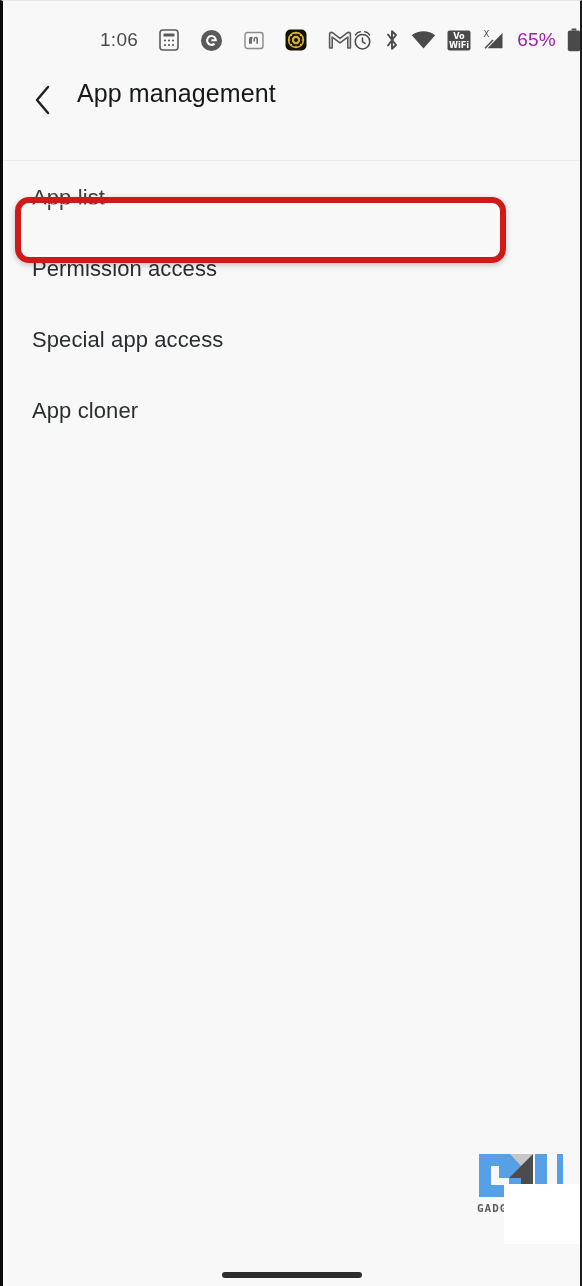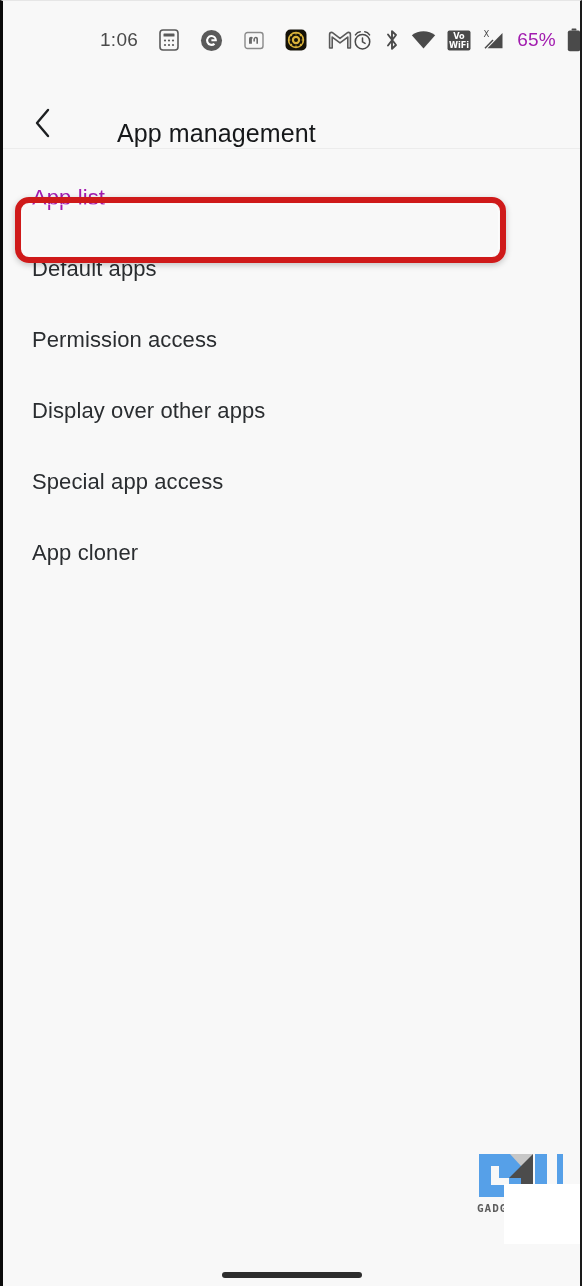--- a/index.html
+++ b/index.html
@@ -58,28 +58,27 @@
     font-size: 19px;
     color: #a21caf;
     letter-spacing: 0.2px;
   }
   .sb-icon { display: flex; align-items: center; justify-content: flex-end; }
 
   
   #header {
     position: absolute;
     left: 0; right: 0;
-    top: 66px;
+    top: 78px;
     height: 82px;
     background: #f8f8f8;
     display: flex;
-    align-items: flex-end;
+    align-items: flex-start;
     border-bottom: 1px solid #ececec;
     box-sizing: border-box;
-    gap: 40px;
   }
   #back-button {
     width: 46px;
     height: 46px;
     margin-left: 17px;
     display: flex;
     align-items: center;
     justify-content: center;
     cursor: pointer;
   }
@@ -108,21 +107,21 @@
     cursor: pointer;
     position: relative;
   }
   .list-item .label {
     font-size: 22px;
     color: #2a2d30;
     letter-spacing: 0.1px;
     font-weight: 400;
   }
   .list-item.highlighted .label {
-    color: #a21caf;
+    color: #404040;
   }
 
   
   #highlight-box {
     position: absolute;
     left: 12px;
     top: 196px;
     width: 491px;
     height: 66px;
     border: 6px solid #cf1a1a;
@@ -312,32 +311,26 @@
     </div>
     <div id="page-title">App management</div>
   </div>
 
   <div id="settings-list">
 
     <div class="list-item highlighted">
       <span class="label">App list</span>
     </div>
 
-    <div class="list-item">
-      <span class="label">Default apps</span>
-    </div>
 
     <div class="list-item">
       <span class="label">Permission access</span>
     </div>
 
 
-    <div class="list-item">
-      <span class="label">Display over other apps</span>
-    </div>
 
     <div class="list-item">
       <span class="label">Special app access</span>
     </div>
 
     <div class="list-item">
       <span class="label">App cloner</span>
     </div>
 
   </div>

